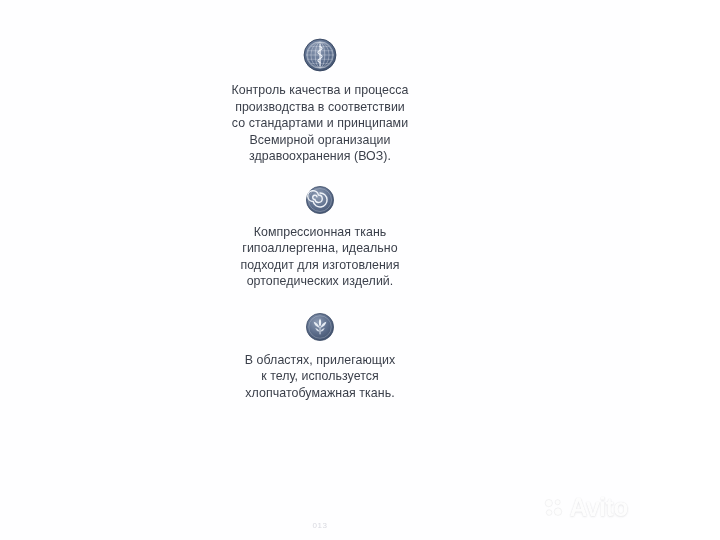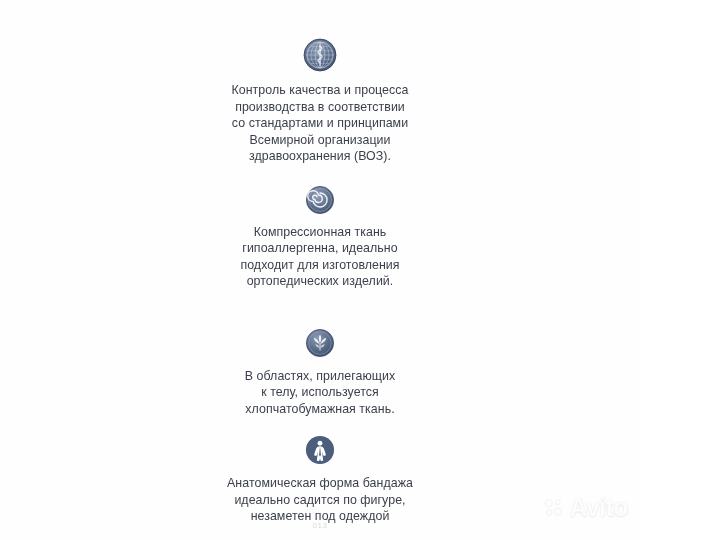--- a/index.html
+++ b/index.html
@@ -53,21 +53,21 @@
     color: #3a3f4a;
     font-size: 12.4px;
     line-height: 16.5px;
     letter-spacing: 0.05px;
     white-space: pre-line;
     text-align: center;
   }
 
   
   .f-1 { margin-bottom: 20px; }
-  .f-2 { margin-bottom: 38px; }
+  .f-2 { margin-bottom: 22px; }
   .f-3 { margin-bottom: 18px; }
   .f-4 { margin-bottom: 0; }
 
   .f-1 .feature-icon { margin-bottom: 10px; }
   .f-2 .feature-icon { margin-bottom: 9px; }
   .f-3 .feature-icon { margin-bottom: 10px; }
   .f-4 .feature-icon { margin-bottom: 10px; }
 
   
   .page-number {
@@ -196,57 +196,20 @@
 
           <path d="M31.2 42 q-7.5 -1.5 -9.5 -7.5 q7 0.5 9.5 7.5 z" fill="#dbe3ed" opacity="0.9"></path>
           <path d="M32.8 42 q7.5 -1.5 9.5 -7.5 q-7 0.5 -9.5 7.5 z" fill="#dbe3ed" opacity="0.9"></path>
         </svg>
       </span>
       <div class="feature-text">В областях, прилегающих
 к телу, используется
 хлопчатобумажная ткань.</div>
     </div>
 
-    <div class="feature f-4">
-      <span class="feature-icon">
-        <svg width="30" height="30" viewBox="0 0 64 64" aria-hidden="true">
-          <circle cx="32" cy="32" r="30" fill="#4c5e7c"></circle>
-
-          <circle cx="32" cy="17.5" r="5.2" fill="#ffffff"></circle>
-
-          <path d="M32 24
-                   c-4.2 0 -7.4 2.4 -8.6 6
-                   l-3.6 10.6
-                   c-0.6 1.8 0.4 3.5 2.1 3.9
-                   c1.7 0.4 3.3 -0.6 3.8 -2.3
-                   l2.1 -6.4
-                   l-2.4 16.4
-                   c-0.25 1.9 1.1 3.4 2.9 3.4
-                   c1.5 0 2.7 -1.0 3.0 -2.5
-                   l1.0 -6.0
-                   l-2.2 -4.2
-                   z" fill="#ffffff"></path>
-          <path d="M32 24
-                   c4.2 0 7.4 2.4 8.6 6
-                   l3.6 10.6
-                   c0.6 1.8 -0.4 3.5 -2.1 3.9
-                   c-1.7 0.4 -3.3 -0.6 -3.8 -2.3
-                   l-2.1 -6.4
-                   l2.4 16.4
-                   c0.25 1.9 -1.1 3.4 -2.9 3.4
-                   c-1.5 0 -2.7 -1.0 -3.0 -2.5
-                   l-1.0 -6.0
-                   l2.2 -4.2
-                   z" fill="#ffffff"></path>
-        </svg>
-      </span>
-      <div class="feature-text">Анатомическая форма бандажа
-идеально садится по фигуре,
-незаметен под одеждой</div>
-    </div>
 
   </div>
 
   <div class="page-number">013</div>
 
   <div class="watermark">
     <svg width="22" height="22" viewBox="0 0 36 36" aria-hidden="true">
       <g fill="#fdfdfd" stroke="rgba(125,125,135,0.25)" stroke-width="0.8">
         <circle cx="9.5" cy="10" r="6"></circle>
         <circle cx="24" cy="8.5" r="4.2"></circle>

